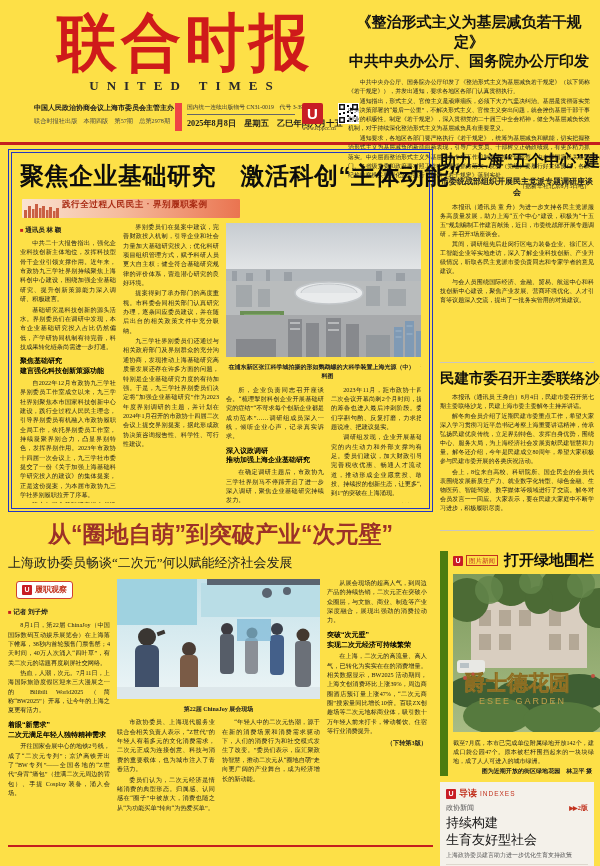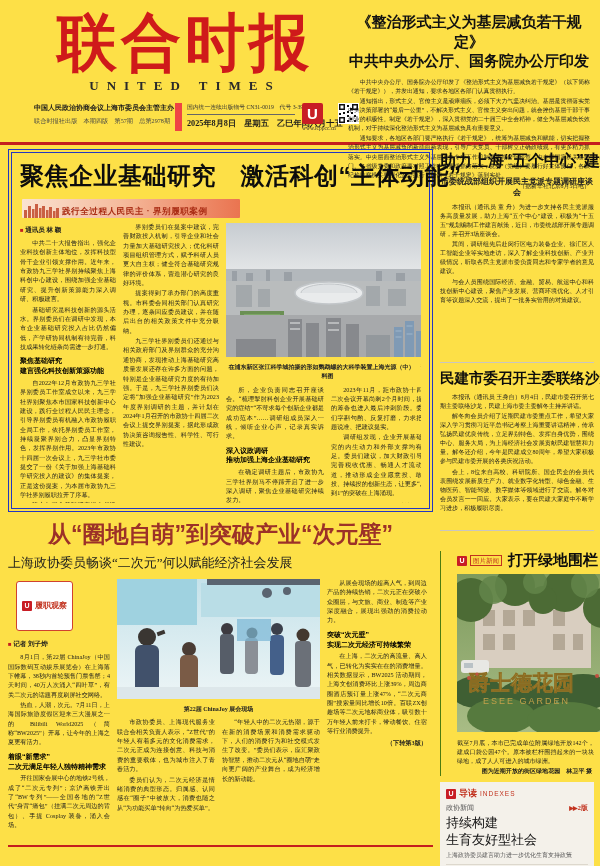--- a/index.html
+++ b/index.html
@@ -40,21 +40,21 @@
   .content{display:flex;gap:7px;padding:0 6px 0 8px;}
   .leftcol{width:425px;flex:none;}
   .rail{flex:1;min-width:0;}
 
   
   .bluebox{border:1px solid #2437c2;padding:2px;}
   .bluebox-inner{border:1px solid #2437c2;padding:7px 8px 5px 8px;}
   .m-head{font-family:"Liberation Sans",sans-serif;font-weight:bold;font-size:24px;text-align:center;
           letter-spacing:0.5px;color:#0d0d0d;white-space:nowrap;}
   .m-sub{font-size:11px;font-weight:bold;text-align:center;margin-top:5px;color:#222;}
-  .banner{width:218px;height:19px;margin:7px 0 5px 2px;position:relative;display:flex;align-items:flex-end;
+  .banner{width:218px;height:19px;margin:7px 0 5px 2px;position:relative;display:flex;align-items:flex-start;
           background:linear-gradient(90deg,#fae3d2 0%,#f5bb9d 45%,#ea7450 100%);border-radius:1px;}
   .banner svg{position:absolute;left:2px;bottom:0;}
   .banner-text{margin-left:40px;font-size:8.6px;font-weight:bold;color:#a92c14;letter-spacing:0.5px;
                font-family:"Liberation Sans",sans-serif;white-space:nowrap;}
   .byline{font-size:6.6px;font-weight:bold;margin:2px 0 4px 0;}
   .byline::before{content:"■ ";color:#c41e1e;font-size:6px;}
   .m-cols{display:flex;gap:7px;height:280px;overflow:hidden;font-size:6.15px;line-height:1.52;text-align:justify;}
   .mcol{width:96px;flex:none;overflow:hidden;}
   .m-photoblk{width:203px;flex:none;overflow:hidden;}
   .subhead{font-family:"Liberation Sans",sans-serif;font-weight:bold;font-size:7px;line-height:1.4;
@@ -68,34 +68,34 @@
   .b-art{margin-top:7px;border-bottom:2px solid #c41e1e;padding-bottom:4px;}
   .b-head{font-family:"Liberation Sans",sans-serif;font-weight:bold;font-size:23px;color:#9c3128;
           text-align:center;white-space:nowrap;}
   .b-sub{font-size:13px;font-weight:normal;text-align:left;margin-top:4px;color:#1c1c1c;}
   .b-cols{display:flex;gap:7px;margin-top:7px;height:262px;overflow:hidden;
           font-size:6.15px;line-height:1.52;text-align:justify;}
   .bcol1{width:102px;flex:none;overflow:hidden;}
   .bmid{width:203px;flex:none;overflow:hidden;}
   .bcol4{width:100px;flex:none;overflow:hidden;}
   .tagpill{display:inline-flex;align-items:center;gap:3px;border:1px solid #d0422e;border-radius:3px;
-           padding:18px 5px;margin:2px 0 6px 8px;background:#fff;}
+           padding:2px 5px;margin:2px 0 6px 8px;background:#fff;}
   .tagpill .tag-text{color:#c2331f;font-weight:bold;font-size:8px;font-family:"Liberation Sans",sans-serif;}
   .b-midcols{display:flex;gap:7px;height:118px;overflow:hidden;}
   .b-midcols .mcol{width:98px;}
 
   
   .rr-art{padding:2px 0 4px 0;}
   .rr-h1{font-family:"Liberation Sans",sans-serif;font-weight:bold;font-size:16px;text-align:center;
          color:#0d0d0d;white-space:nowrap;}
   .rr-h1.sz2{font-size:14.5px;}
   .rr-sub{font-size:8px;font-weight:bold;text-align:center;margin-top:4px;color:#222;}
   .rr-body{margin-top:5px;font-size:6.05px;line-height:1.5;text-align:justify;overflow:hidden;}
   .rr-div{border-top:1px solid #c9c6c0;margin:5px 0 4px 0;}
-  .photonews{border-left:1px solid #4d7c0f;padding-left:16px;margin-top:20px;}
+  .photonews{border-left:8px solid #4d7c0f;padding-left:5px;margin-top:20px;}
   .pn-header{display:flex;align-items:center;gap:3px;}
   .pn-tag{border:1px solid #c2331f;color:#c2331f;font-size:6.5px;padding:0 2px;line-height:1.5;
           font-family:"Liberation Sans",sans-serif;white-space:nowrap;}
   .pn-head{font-family:"Liberation Sans",sans-serif;font-weight:bold;font-size:15px;margin-left:3px;
            color:#0d0d0d;white-space:nowrap;}
   .pn-photo{margin-top:4px;}
   .pn-caption{font-size:6.05px;line-height:1.5;text-align:justify;margin-top:3px;}
   .pn-credit{font-size:6.05px;text-align:right;font-weight:bold;margin-top:1px;padding-right:2px;}
 
   .idx{background:#f4f1ea;margin-top:6px;padding:5px 6px 4px 6px;}

